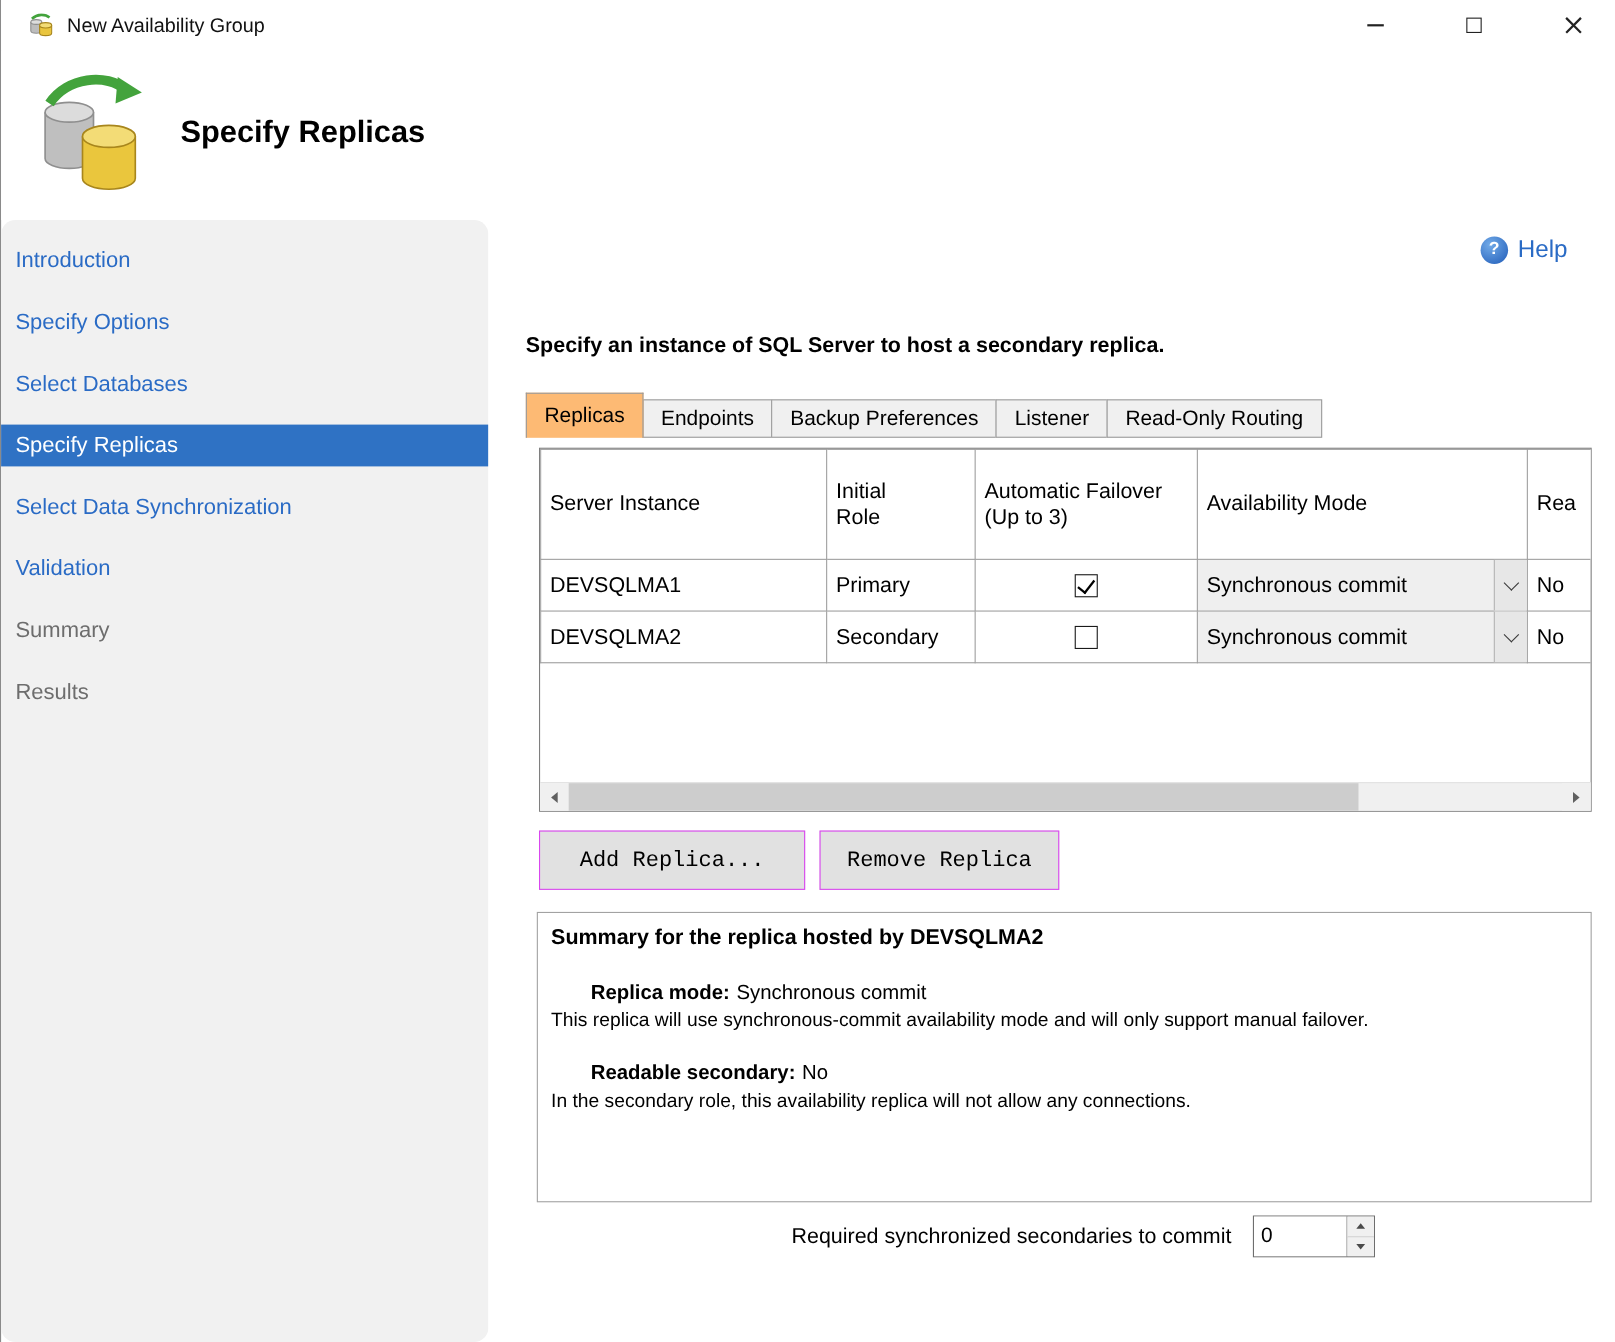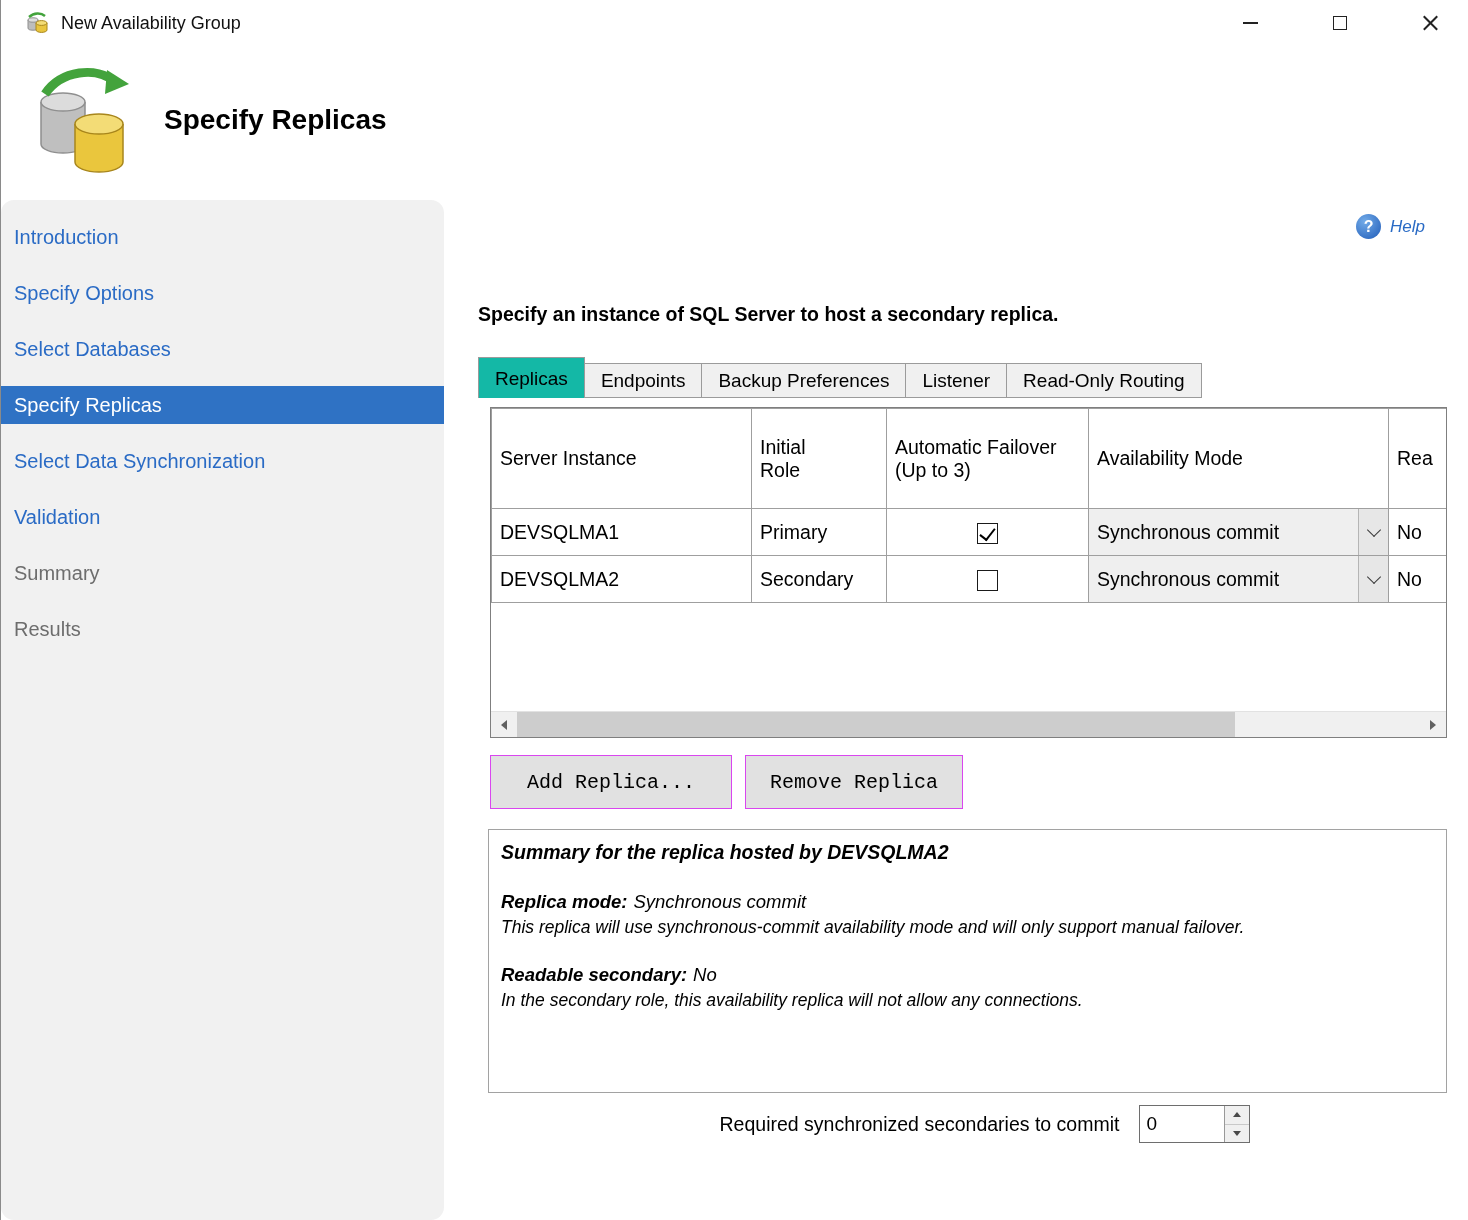--- a/index.html
+++ b/index.html
@@ -35,30 +35,30 @@
   .nav-item.link { color:var(--link,#2a6bc5); }
   .nav-item.selected { background:var(--accent,#2f72c4); color:#fff; }
   .nav-item.disabled { color:var(--disabled,#6d6d6d); }
 
   
   .main { flex:1; position:relative; background:#fff; padding-left:34px; overflow:hidden; }
 
   .help { position:absolute; top:14px; right:43px; display:flex; align-items:center; gap:9px; cursor:default; }
   .help-icon { width:25px; height:25px; border-radius:50%; background:radial-gradient(circle at 35% 30%, #72abe8, #1f5bb8);
                color:#fff; font-weight:bold; font-size:16px; display:flex; align-items:center; justify-content:center; }
-  .help-label { color:var(--link,#2a6bc5); font-size:17px;font-style:italic; }
+  .help-label { color:var(--link,#2a6bc5); font-size:22px; }
 
   .instruction { margin-top:103px; font-size:19.5px; font-weight:bold; }
 
   
   .tabstrip { margin-top:31px; display:flex; align-items:flex-end; height:41px; }
   .tab { height:35px; line-height:33px; padding:0 16px; background:#f0f0f0; border:1px solid #9b9b9b;
          margin-left:-1px; font-size:19px; white-space:nowrap; cursor:default; }
   .tab:first-child { margin-left:0; }
-  .tab.active { height:41px; line-height:41px; background:#14b8a6; border-bottom:none; position:relative; z-index:2; }
+  .tab.active { height:41px; line-height:41px; background:#fdba74; border-bottom:none; position:relative; z-index:2; }
 
   .grid-label { margin-top:27px; margin-left:14px; font-size:19.5px; }
 
   
   .table-wrap { margin-top:9px; margin-left:12px; width:957px; height:331px; border:1px solid #7f7f7f;
                 display:flex; flex-direction:column; background:#fff; }
   .grid-clip { flex:1; overflow:hidden; }
   table.grid { border-collapse:collapse; table-layout:fixed; width:1160px; }
   .grid th, .grid td { border:1px solid #9f9f9f; font-size:19.5px; font-weight:normal; text-align:left; }
   .grid th { height:100px; vertical-align:middle; padding:6px 8px; background:#fff; }
@@ -88,24 +88,24 @@
   .tri-right { width:0; height:0; border-top:5px solid transparent; border-bottom:5px solid transparent; border-left:6px solid #606060; }
 
   
   .btn-row { margin-top:17px; margin-left:12px; display:flex; gap:13px; }
   .btn { height:54px; background:#e1e1e1; border:1px solid #d946ef; font-size:20px;
          font-family:Liberation Mono, monospace; padding:0 10px; cursor:default; }
   .btn-add { width:242px; }
   .btn-remove { width:218px; }
 
   
-  .summary { margin-top:20px; margin-left:10px; width:959px; height:264px; border:1px solid #a2a2a2; padding:11px 12px;font-style:italic; }
+  .summary { margin-top:20px; margin-left:10px; width:959px; height:264px; border:1px solid #a2a2a2; padding:11px 12px; }
   .sum-title { font-size:19.5px; font-weight:bold; }
   .sum-line { margin-top:27px; font-size:18.5px; }
-  .sum-line b { margin-right:6px; }
+  .sum-line b { margin-right:6px;margin-left:36px; }
   .sum-line.second { margin-top:26px; }
   .sum-desc { margin-top:4px; font-size:17.5px; }
 
   
   .commit-row { margin-top:12px; margin-left:12px; display:flex; align-items:center;justify-content:center; }
   .commit-label { margin-left:12px; font-size:19.5px; }
   .spin { margin-left:20px; width:111px; height:38px; border:1px solid #6e6e6e; display:flex; background:#fff; }
   .spin input { flex:1; min-width:0; border:none; outline:none; font-size:19px; padding-left:6px;
                 font-family:inherit; background:#fff; }
   .spin-btns { width:25px; flex:none; border-left:1px solid #999; display:flex; flex-direction:column; }

